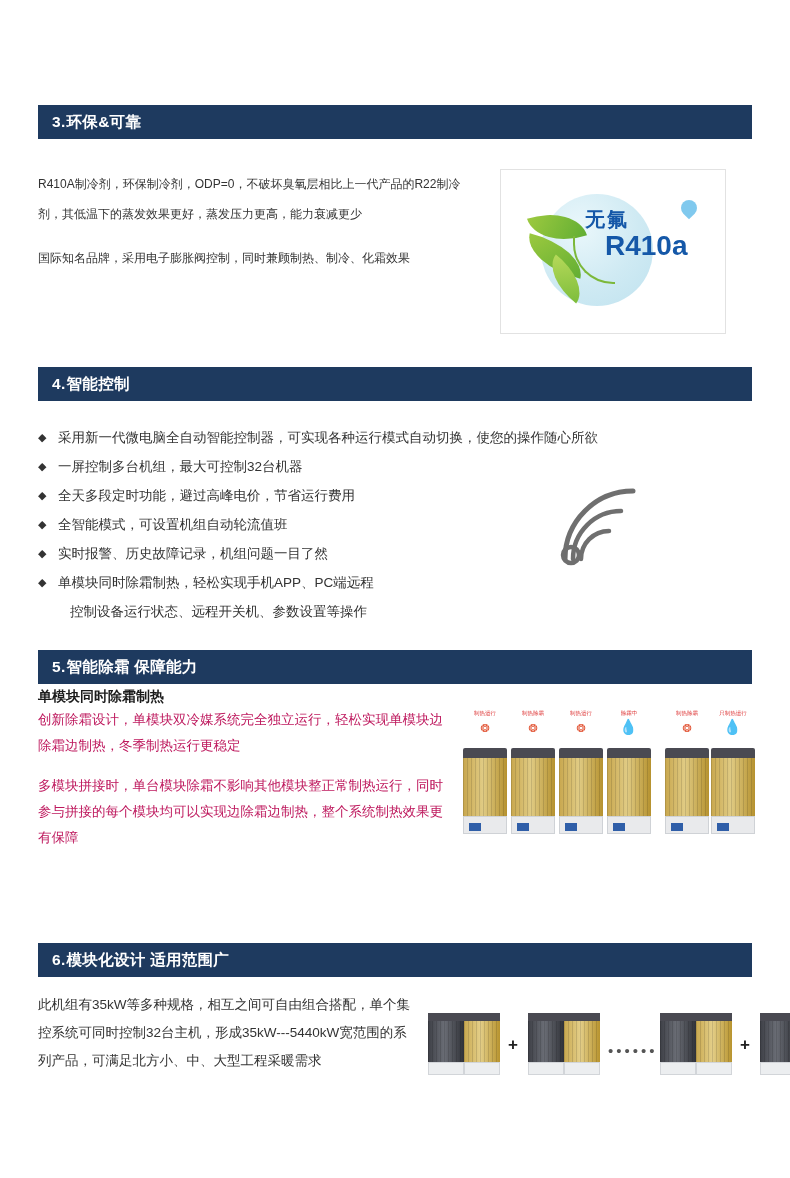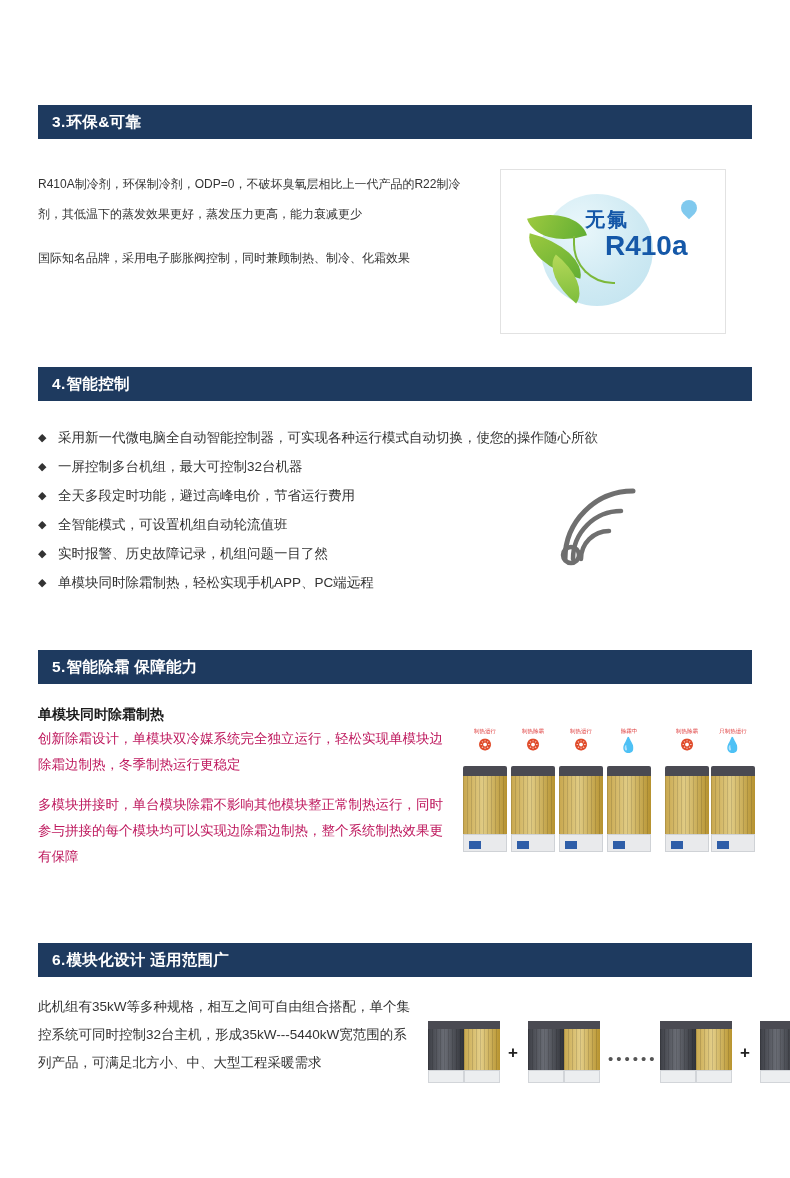--- a/index.html
+++ b/index.html
@@ -117,21 +117,21 @@
   .bullets .txt { flex: 1; }
   .bullets .cont { padding-left: 32px; }
   .wifi {
     position: absolute;
     right: 95px; top: 50px;
     width: 110px; height: 100px;
   }
 
   
   #sec5 { position: absolute; left: 38px; top: 650px; width: 714px; }
-  .s5-body { margin-top: 18px; display: flex; }
+  .s5-body { display: flex; font-family: Liberation Mono, monospace; }
   .s5-text { width: 405px; }
   .s5-text h4 {
     margin: 4px 0 2px 0;
     font-size: 14px;
     font-weight: bold;
     color: #1b1b1b;
   }
   .s5-text p {
     margin: 0 0 14px 0;
     font-size: 13.5px;
@@ -177,21 +177,21 @@
   .tag {
     position: absolute; top: -38px; left: 50%; transform: translateX(-50%);
     font-size: 5.5px; white-space: nowrap; color: #d33;
   }
   .sym { position: absolute; top: -30px; left: 50%; transform: translateX(-50%); font-size: 15px; font-weight: bold; }
   .sym.red { color: #e04b2a; }
   .sym.blue { color: #37a3dd; }
 
   
   #sec6 { position: absolute; left: 38px; top: 943px; width: 714px; }
-  .s6-body { margin-top: 16px; display: flex; align-items: flex-start; }
+  .s6-body { margin-top: 8px; display: flex; align-items: center; }
   .s6-text {
     width: 372px;
     font-size: 13.5px;
     line-height: 28px;
     color: #333;
   }
   .s6-img { flex: 1; position: relative; height: 96px; margin-left: 14px; }
   .s6-unit {
     position: absolute; bottom: 6px;
     width: 36px; height: 62px;
@@ -268,20 +268,21 @@
           <span class="txt">全智能模式，可设置机组自动轮流值班</span>
         </div>
         <div class="row">
           <span class="dia">◆</span>
           <span class="txt">实时报警、历史故障记录，机组问题一目了然</span>
         </div>
         <div class="row">
           <span class="dia">◆</span>
           <span class="txt">单模块同时除霜制热，轻松实现手机APP、PC端远程</span>
         </div>
+        <div class="cont">控制设备运行状态、远程开关机、参数设置等操作</div>
       </div>
       <div class="wifi">
         <svg width="110" height="100" viewBox="0 0 110 100">
           <g fill="none" stroke="#6f6f6f" stroke-width="5" stroke-linecap="round">
             <path d="M18 86 A 68 68 0 0 1 86 18"></path>
             <path d="M26 86 A 48 48 0 0 1 74 38" stroke-width="4.5"></path>
             <path d="M34 86 A 28 28 0 0 1 62 58" stroke-width="4.5"></path>
           </g>
           <circle cx="24" cy="82" r="8" fill="none" stroke="#6f6f6f" stroke-width="4.5"></circle>
         </svg>

